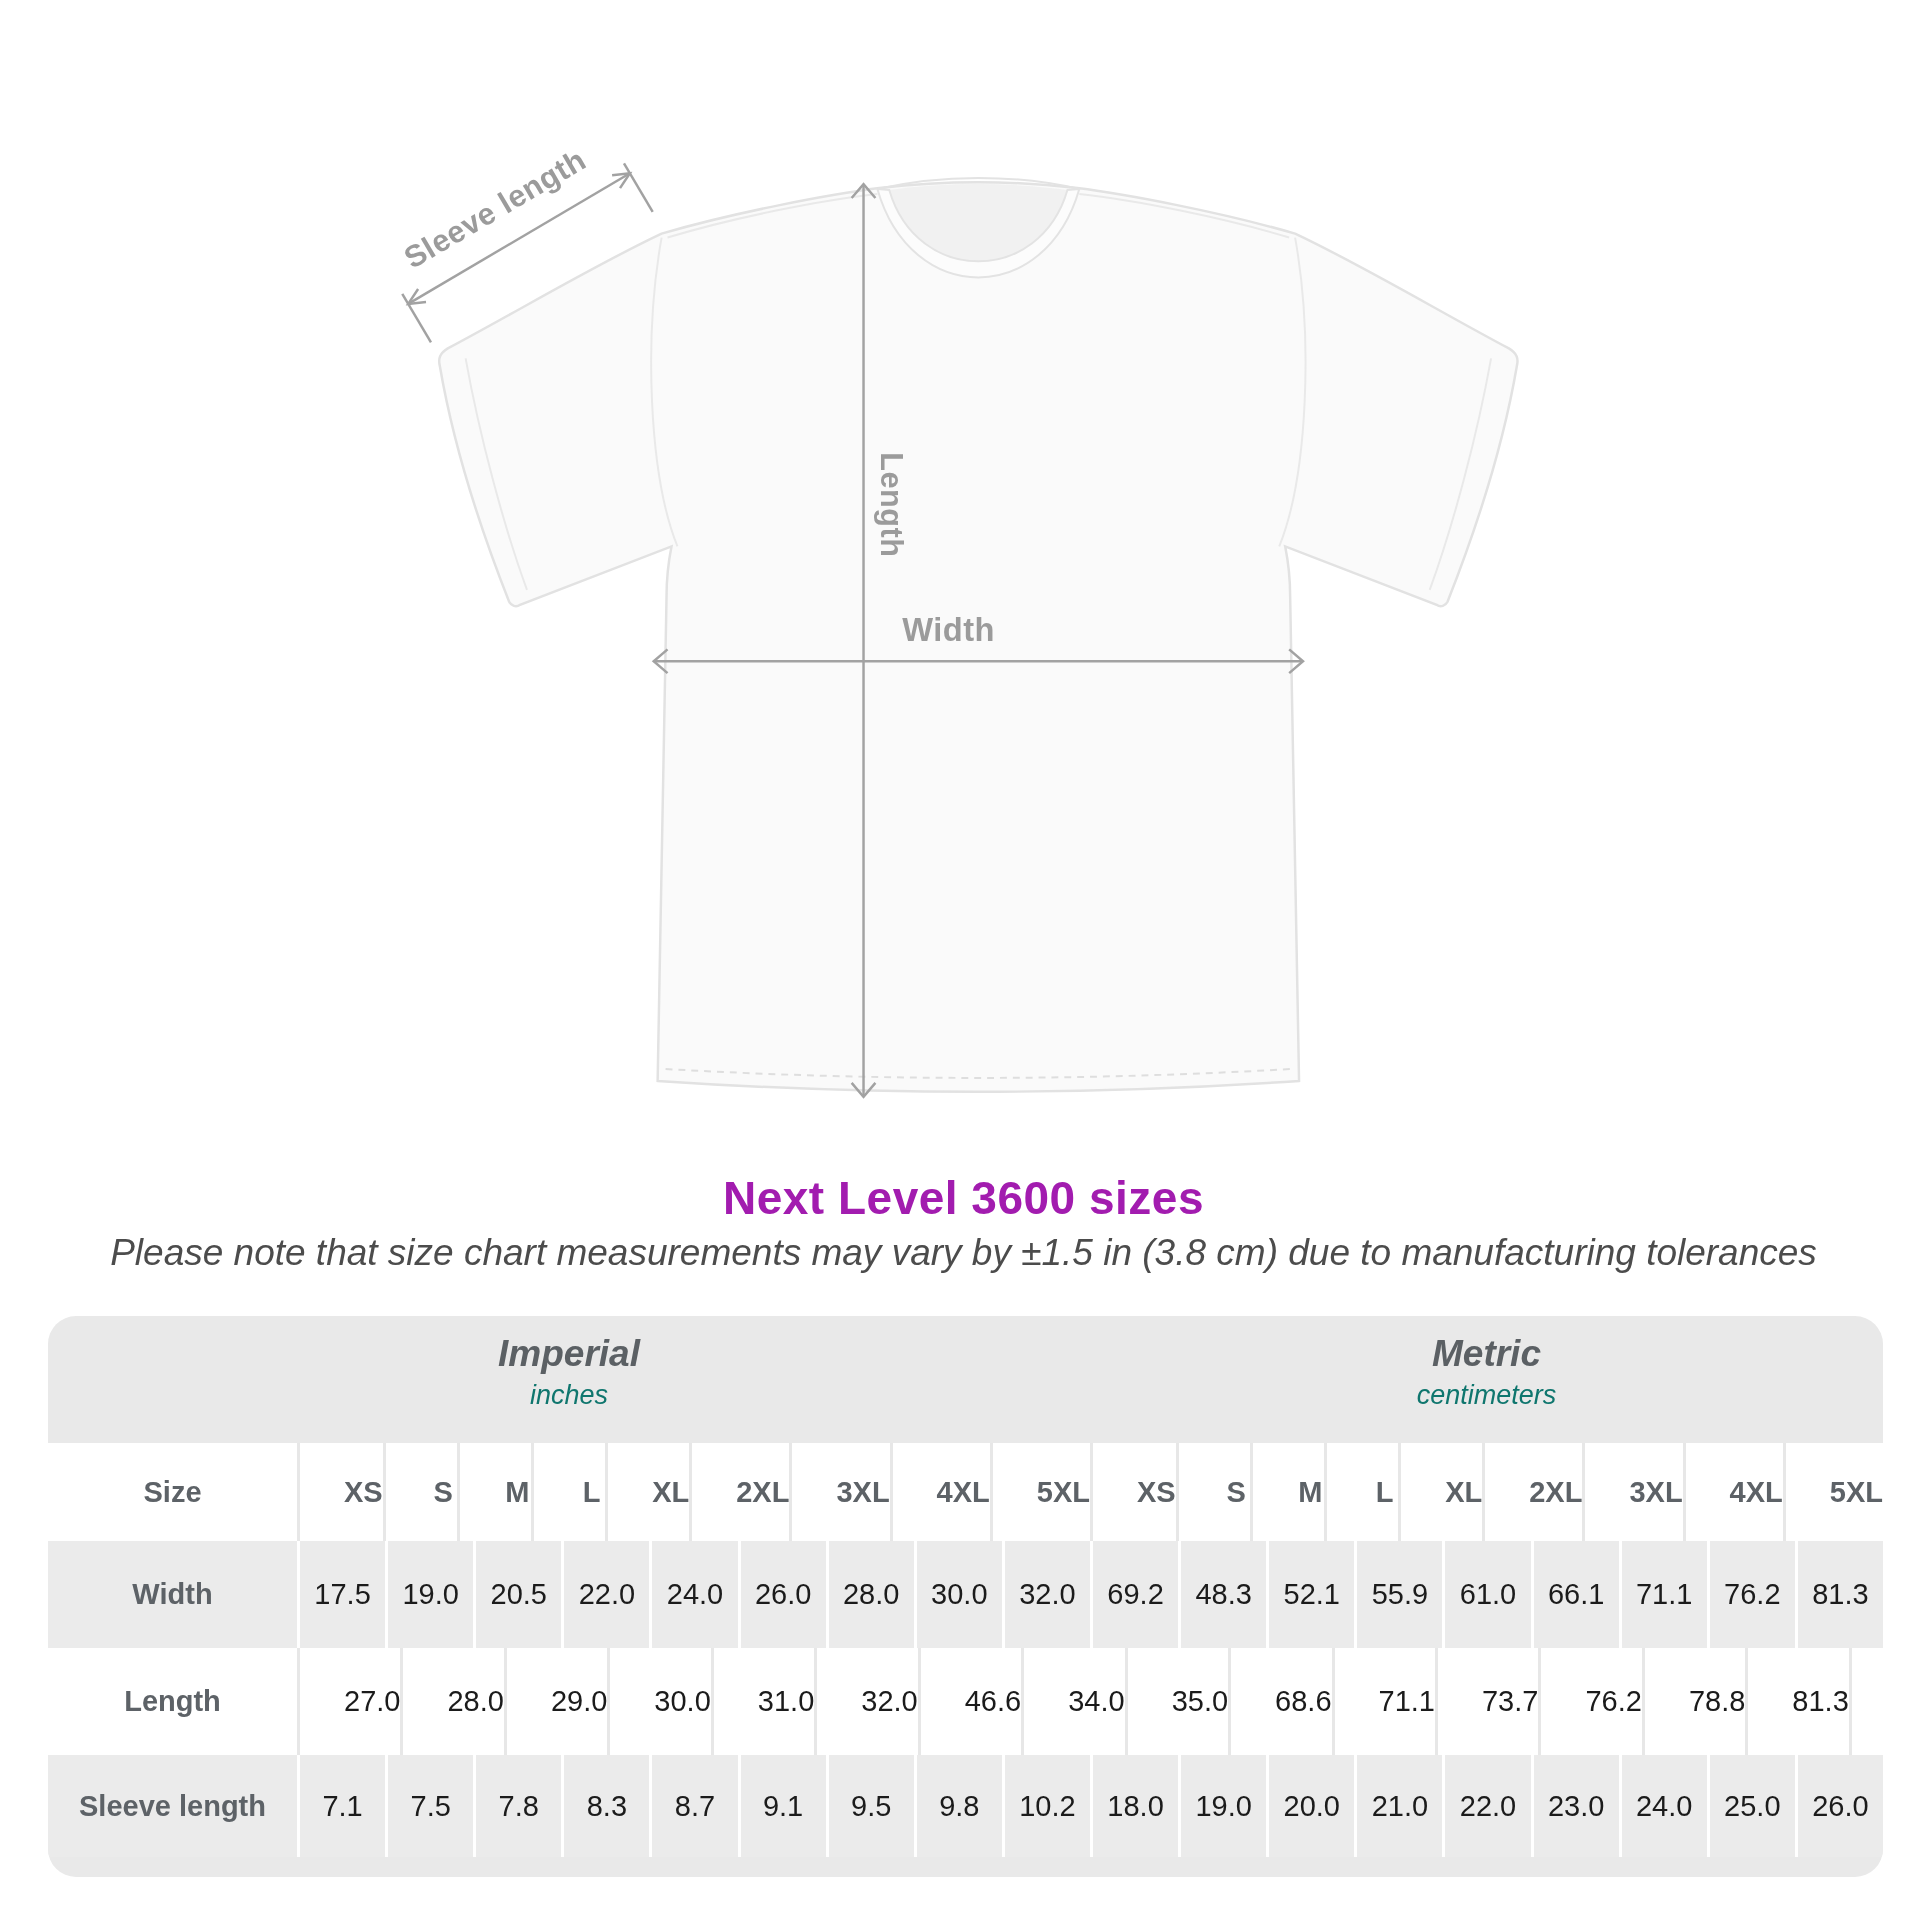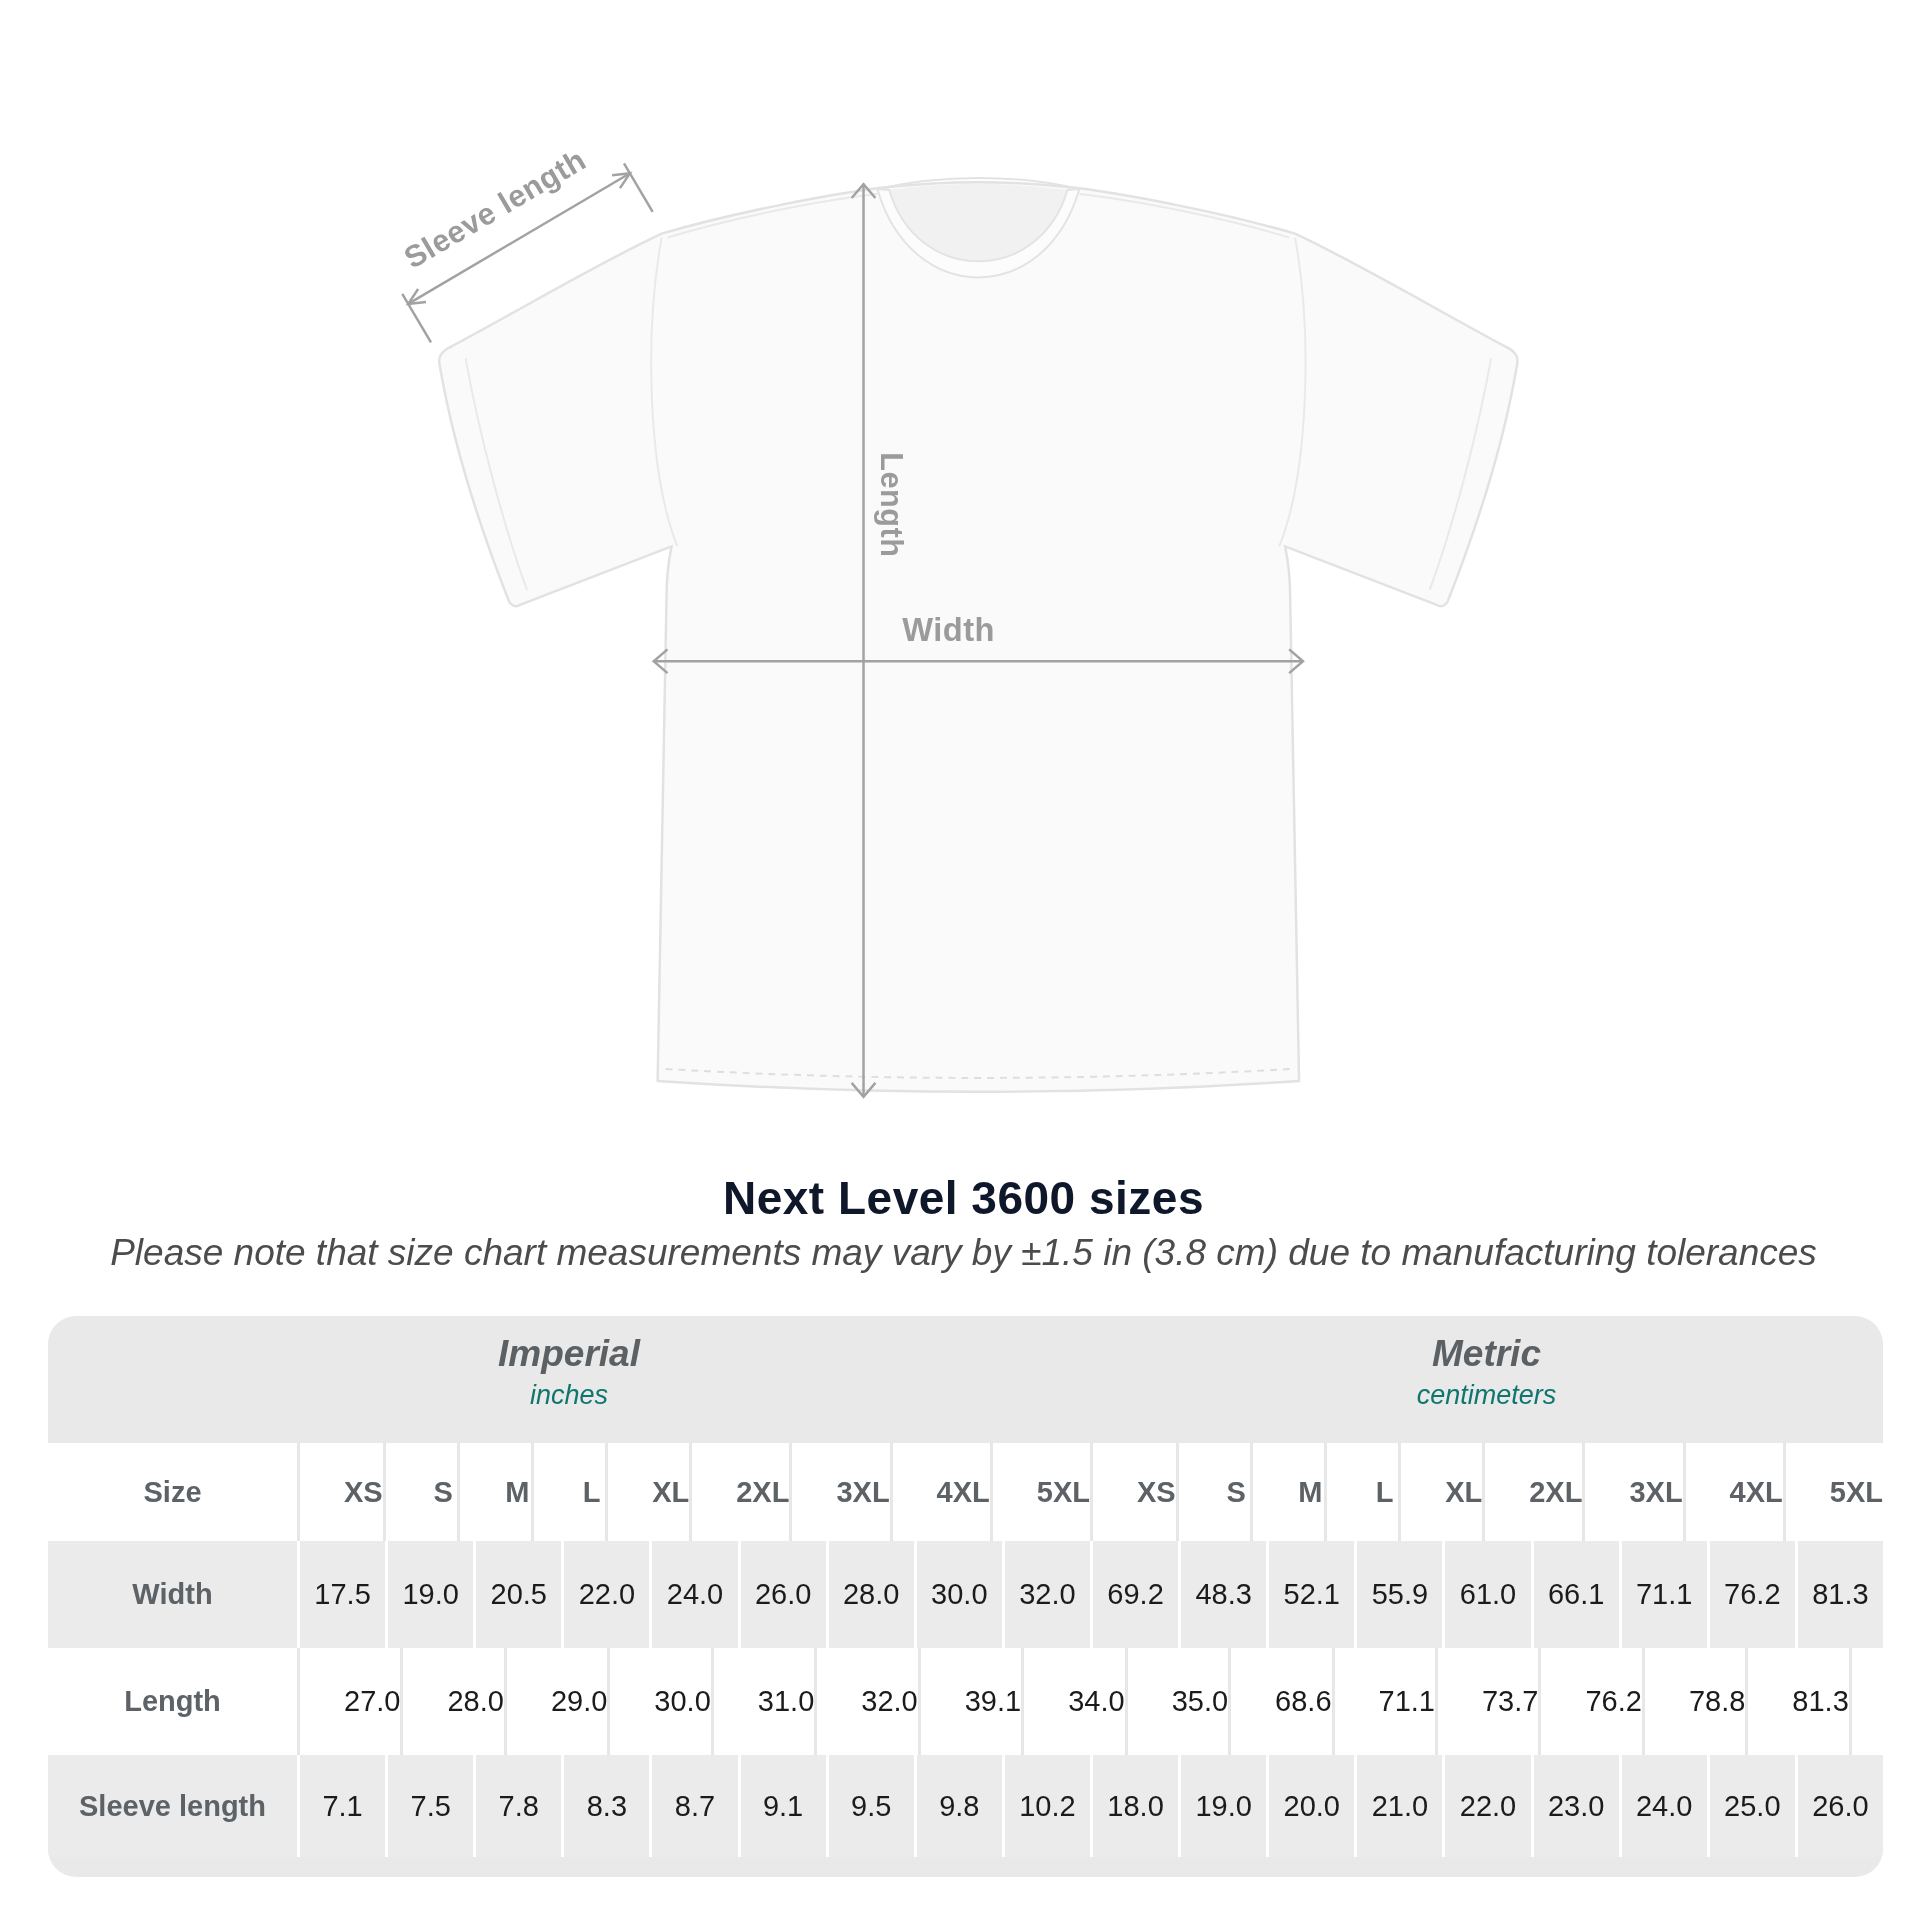--- a/index.html
+++ b/index.html
@@ -7,21 +7,21 @@
     width:1927px;height:1927px;background:#ffffff;position:relative;overflow:hidden;
     font-family:"Liberation Sans", sans-serif;
   }
   .page{position:absolute;inset:0;}
   
   .diagram-svg{position:absolute;left:0;top:0;}
   .dim-label{font-weight:bold;fill:#9b9b9b;letter-spacing:0.5px;}
   
   .title{
     position:absolute;left:0;top:1173px;width:100%;text-align:center;
-    font-size:46px;line-height:51px;font-weight:bold;color:#0f172a;letter-spacing:0.5px;
+    font-size:46px;line-height:51px;font-weight:bold;color:#a21caf;letter-spacing:0.5px;
   }
   .subtitle{
     position:absolute;left:0;top:1236px;width:100%;text-align:center;
     font-size:37px;line-height:34px;font-style:italic;color:#4c4c4c;
   }
   
   .size-table{
     position:absolute;left:48px;top:1316px;width:1835px;height:561px;
     background:#e9e9e9;border-radius:28px;overflow:hidden;
   }
@@ -169,21 +169,21 @@
           <div class="cell">81.3</div>
         </div>
         <div class="trow rw" style="height: 107px;">
           <div class="cell hd">Length</div>
           <div class="cell">27.0</div>
           <div class="cell">28.0</div>
           <div class="cell">29.0</div>
           <div class="cell">30.0</div>
           <div class="cell">31.0</div>
           <div class="cell">32.0</div>
-          <div class="cell">39.1</div>
+          <div class="cell">46.6</div>
           <div class="cell">34.0</div>
           <div class="cell">35.0</div>
           <div class="cell">68.6</div>
           <div class="cell">71.1</div>
           <div class="cell">73.7</div>
           <div class="cell">76.2</div>
           <div class="cell">78.8</div>
           <div class="cell">81.3</div>
           <div class="cell">83.8</div>
           <div class="cell">86.4</div>

